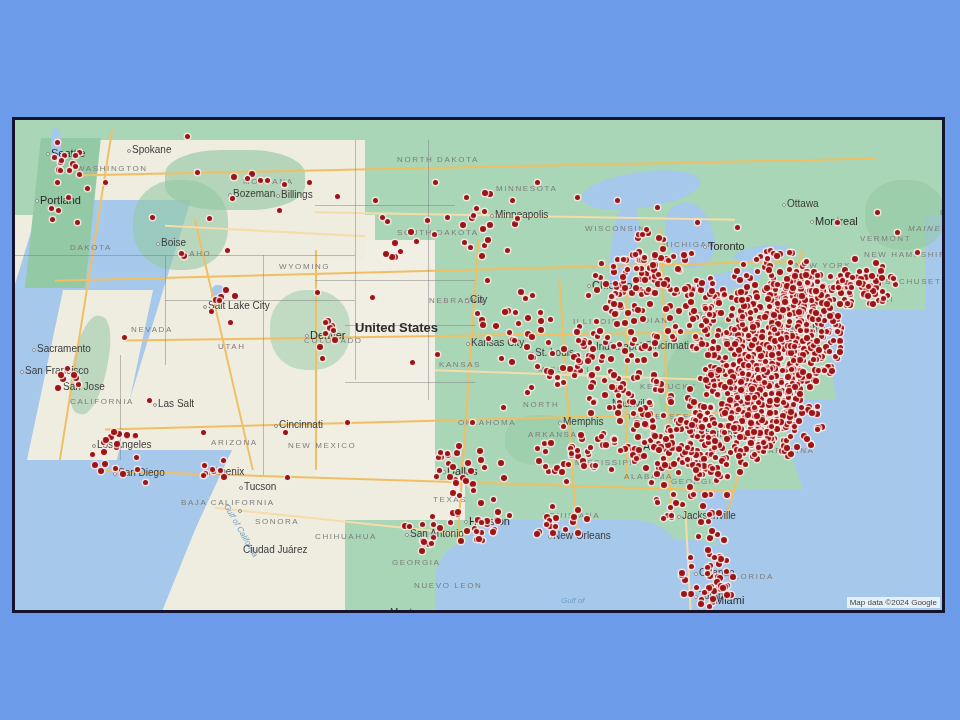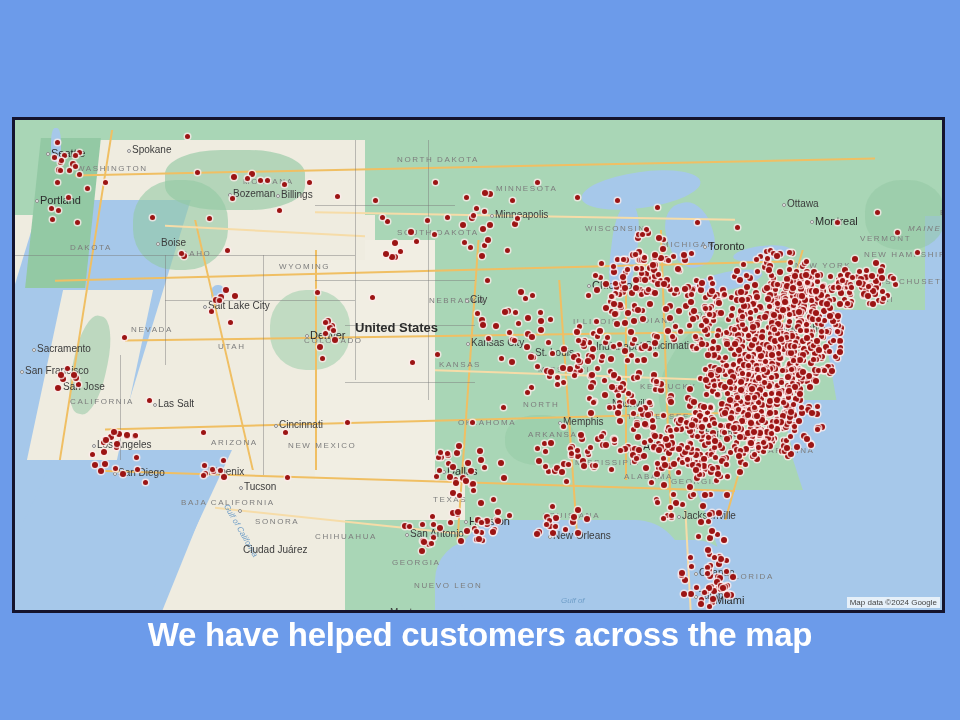--- a/index.html
+++ b/index.html
@@ -2222,16 +2222,15 @@
           <div class="dot sm" style="left: 455px; top: 300px;"></div>
           <div class="dot sm" style="left: 486px; top: 285px;"></div>
           <div class="dot sm" style="left: 510px; top: 270px;"></div>
         </div>
 
       <div class="attrib">Map data ©2024 Google</div>
     </div>
   </div>
 
   <div class="footer">
-    <div class="footer-line1">We have helped customers across the map</div>
   </div>
 
 </div>
 
 </body></html>

